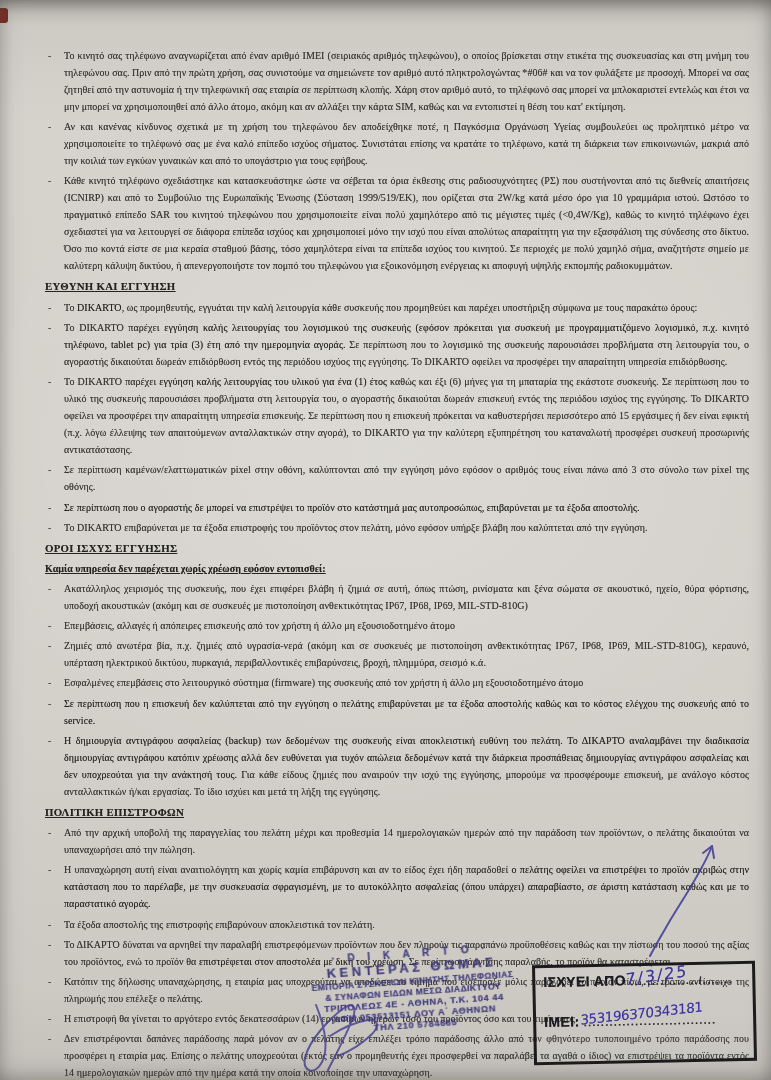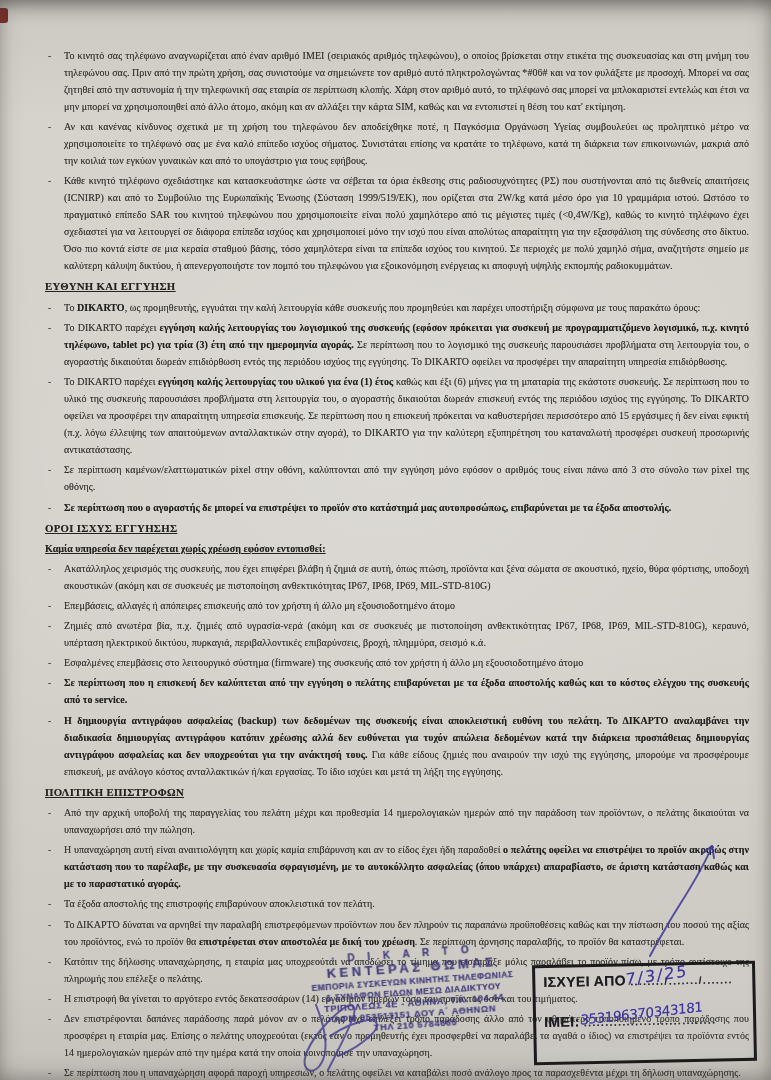--- a/index.html
+++ b/index.html
@@ -32,21 +32,21 @@
   }
   .heading{
     text-align:left;font-weight:bold;text-decoration:underline;
     font-size:10.8px;color:#24231f;margin:4px 0 3.5px 0;letter-spacing:.3px;
   }
   .intro{
     font-weight:bold;text-decoration:underline;color:#24231f;margin:0 0 2.5px 0;
   }
   .item{position:relative;padding-left:19px;margin:0 0 3.2px 0;}
   .item::before{content:"-";position:absolute;left:3px;top:0;color:#4a4843;}
-  .b{font-weight:bold;color:#23221e;}
+  .b{font-weight:normal;color:#23221e;}
   .stamp{
     position:absolute;left:288px;top:948px;width:250px;
     text-align:center;color:#3b3677;
     font-family:"Liberation Sans", sans-serif;font-weight:bold;
     transform:rotate(-4deg);opacity:.93;filter:blur(.25px);
     text-shadow:0 0 .7px rgba(59,54,119,.6);
   }
   .stamp .s1{font-size:10px;letter-spacing:5px;}
   .stamp .s2{font-size:13px;letter-spacing:3.5px;margin-top:1px;}
   .stamp .s3,.stamp .s4{font-size:8.6px;letter-spacing:.4px;margin-top:1px;}
@@ -82,23 +82,24 @@
   <div class="doc">
       <div class="item"><span>Το κινητό σας τηλέφωνο αναγνωρίζεται από έναν αριθμό IMEI (σειριακός αριθμός τηλεφώνου), ο οποίος βρίσκεται στην ετικέτα της συσκευασίας και στη μνήμη του τηλεφώνου σας. Πριν από την πρώτη χρήση, σας συνιστούμε να σημειώνετε τον αριθμό αυτό πληκτρολογώντας *#06# και να τον φυλάξετε με προσοχή. Μπορεί να σας ζητηθεί από την αστυνομία ή την τηλεφωνική σας εταιρία σε περίπτωση κλοπής. Χάρη στον αριθμό αυτό, το τηλέφωνό σας μπορεί να μπλοκαριστεί εντελώς και έτσι να μην μπορεί να χρησιμοποιηθεί από άλλο άτομο, ακόμη και αν αλλάξει την κάρτα SIM, καθώς και να εντοπιστεί η θέση του κατ' εκτίμηση.</span></div>
       <div class="item"><span>Αν και κανένας κίνδυνος σχετικά με τη χρήση του τηλεφώνου δεν αποδείχθηκε ποτέ, η Παγκόσμια Οργάνωση Υγείας συμβουλεύει ως προληπτικό μέτρο να χρησιμοποιείτε το τηλέφωνό σας με ένα καλό επίπεδο ισχύος σήματος. Συνιστάται επίσης να κρατάτε το τηλέφωνο, κατά τη διάρκεια των επικοινωνιών, μακριά από την κοιλιά των εγκύων γυναικών και από το υπογάστριο για τους εφήβους.</span></div>
       <div class="item"><span>Κάθε κινητό τηλέφωνο σχεδιάστηκε και κατασκευάστηκε ώστε να σέβεται τα όρια έκθεσης στις ραδιοσυχνότητες (ΡΣ) που συστήνονται από τις διεθνείς απαιτήσεις (ICNIRP) και από το Συμβούλιο της Ευρωπαϊκής Ένωσης (Σύσταση 1999/519/ΕΚ), που ορίζεται στα 2W/kg κατά μέσο όρο για 10 γραμμάρια ιστού. Ωστόσο το πραγματικό επίπεδο SAR του κινητού τηλεφώνου που χρησιμοποιείτε είναι πολύ χαμηλότερο από τις μέγιστες τιμές (&lt;0,4W/Kg), καθώς το κινητό τηλέφωνο έχει σχεδιαστεί για να λειτουργεί σε διάφορα επίπεδα ισχύος και χρησιμοποιεί μόνο την ισχύ που είναι απολύτως απαραίτητη για την εξασφάλιση της σύνδεσης στο δίκτυο. Όσο πιο κοντά είστε σε μια κεραία σταθμού βάσης, τόσο χαμηλότερα είναι τα επίπεδα ισχύος του κινητού. Σε περιοχές με πολύ χαμηλό σήμα, αναζητήστε σημείο με καλύτερη κάλυψη δικτύου, ή απενεργοποιήστε τον πομπό του τηλεφώνου για εξοικονόμηση ενέργειας κι αποφυγή υψηλής εκπομπής ραδιοκυμμάτων.</span></div>
       <div class="heading">ΕΥΘΥΝΗ ΚΑΙ ΕΓΓΥΗΣΗ</div>
       <div class="item"><span>Το </span><span class="b">DIKARTO</span><span>, ως προμηθευτής, εγγυάται την καλή λειτουργία κάθε συσκευής που προμηθεύει και παρέχει υποστήριξη σύμφωνα με τους παρακάτω όρους:</span></div>
       <div class="item"><span>Το DIKARTO παρέχει </span><span class="b">εγγύηση καλής λειτουργίας του λογισμικού της συσκευής (εφόσον πρόκειται για συσκευή με προγραμματιζόμενο λογισμικό, π.χ. κινητό τηλέφωνο, tablet pc) για τρία (3) έτη από την ημερομηνία αγοράς.</span><span> Σε περίπτωση που το λογισμικό της συσκευής παρουσιάσει προβλήματα στη λειτουργία του, ο αγοραστής δικαιούται δωρεάν επιδιόρθωση εντός της περιόδου ισχύος της εγγύησης. Το DIKARTO οφείλει να προσφέρει την απαραίτητη υπηρεσία επιδιόρθωσης.</span></div>
       <div class="item"><span>Το DIKARTO παρέχει </span><span class="b">εγγύηση καλής λειτουργίας του υλικού για ένα (1) έτος</span><span> καθώς και έξι (6) μήνες για τη μπαταρία της εκάστοτε συσκευής. Σε περίπτωση που το υλικό της συσκευής παρουσιάσει προβλήματα στη λειτουργία του, ο αγοραστής δικαιούται δωρεάν επισκευή εντός της περιόδου ισχύος της εγγύησης. Το DIKARTO οφείλει να προσφέρει την απαραίτητη υπηρεσία επισκευής. Σε περίπτωση που η επισκευή πρόκειται να καθυστερήσει περισσότερο από 15 εργάσιμες ή δεν είναι εφικτή (π.χ. λόγω έλλειψης των απαιτούμενων ανταλλακτικών στην αγορά), το DIKARTO για την καλύτερη εξυπηρέτηση του καταναλωτή προσφέρει συσκευή προσωρινής αντικατάστασης.</span></div>
       <div class="item"><span>Σε περίπτωση καμένων/ελαττωματικών pixel στην οθόνη, καλύπτονται από την εγγύηση μόνο εφόσον ο αριθμός τους είναι πάνω από 3 στο σύνολο των pixel της οθόνης.</span></div>
       <div class="item"><span class="b">Σε περίπτωση που ο αγοραστής δε μπορεί να επιστρέψει το προϊόν στο κατάστημά μας αυτοπροσώπως, επιβαρύνεται με τα έξοδα αποστολής.</span></div>
+      <div class="item"><span>Το DIKARTO επιβαρύνεται με τα έξοδα επιστροφής του προϊόντος στον πελάτη, μόνο εφόσον υπήρξε βλάβη που καλύπτεται από την εγγύηση.</span></div>
       <div class="heading">ΟΡΟΙ ΙΣΧΥΣ ΕΓΓΥΗΣΗΣ</div>
       <div class="intro">Καμία υπηρεσία δεν παρέχεται χωρίς χρέωση εφόσον εντοπισθεί:</div>
-      <div class="item"><span>Ακατάλληλος χειρισμός της συσκευής, που έχει επιφέρει βλάβη ή ζημιά σε αυτή, όπως πτώση, προϊόντα και ξένα σώματα σε ακουστικό, ηχείο, θύρα φόρτισης, υποδοχή ακουστικών (ακόμη και σε συσκευές με πιστοποίηση ανθεκτικότητας IP67, IP68, IP69, MIL-STD-810G)</span></div>
+      <div class="item"><span>Ακατάλληλος χειρισμός της συσκευής, που έχει επιφέρει βλάβη ή ζημιά σε αυτή, όπως πτώση, ρινίσματα και ξένα σώματα σε ακουστικό, ηχείο, θύρα φόρτισης, υποδοχή ακουστικών (ακόμη και σε συσκευές με πιστοποίηση ανθεκτικότητας IP67, IP68, IP69, MIL-STD-810G)</span></div>
       <div class="item"><span>Επεμβάσεις, αλλαγές ή απόπειρες επισκευής από τον χρήστη ή άλλο μη εξουσιοδοτημένο άτομο</span></div>
       <div class="item"><span>Ζημιές από ανωτέρα βία, π.χ. ζημιές από υγρασία-νερά (ακόμη και σε συσκευές με πιστοποίηση ανθεκτικότητας IP67, IP68, IP69, MIL-STD-810G), κεραυνό, υπέρταση ηλεκτρικού δικτύου, πυρκαγιά, περιβαλλοντικές επιβαρύνσεις, βροχή, πλημμύρα, σεισμό κ.ά.</span></div>
       <div class="item"><span>Εσφαλμένες επεμβάσεις στο λειτουργικό σύστημα (firmware) της συσκευής από τον χρήστη ή άλλο μη εξουσιοδοτημένο άτομο</span></div>
       <div class="item"><span class="b">Σε περίπτωση που η επισκευή δεν καλύπτεται από την εγγύηση ο πελάτης επιβαρύνεται με τα έξοδα αποστολής καθώς και το κόστος ελέγχου της συσκευής από το service.</span></div>
       <div class="item"><span class="b">Η δημιουργία αντιγράφου ασφαλείας (backup) των δεδομένων της συσκευής είναι αποκλειστική ευθύνη του πελάτη. Το ΔΙΚΑΡΤΟ αναλαμβάνει την διαδικασία δημιουργίας αντιγράφου κατόπιν χρέωσης αλλά δεν ευθύνεται για τυχόν απώλεια δεδομένων κατά την διάρκεια προσπάθειας δημιουργίας αντιγράφου ασφαλείας και δεν υποχρεούται για την ανάκτησή τους.</span><span> Για κάθε είδους ζημιές που αναιρούν την ισχύ της εγγύησης, μπορούμε να προσφέρουμε επισκευή, με ανάλογο κόστος ανταλλακτικών ή/και εργασίας. Το ίδιο ισχύει και μετά τη λήξη της εγγύησης.</span></div>
       <div class="heading">ΠΟΛΙΤΙΚΗ ΕΠΙΣΤΡΟΦΩΝ</div>
       <div class="item"><span>Από την αρχική υποβολή της παραγγελίας του πελάτη μέχρι και προθεσμία 14 ημερολογιακών ημερών από την παράδοση των προϊόντων, ο πελάτης δικαιούται να υπαναχωρήσει από την πώληση.</span></div>
       <div class="item"><span>Η υπαναχώρηση αυτή είναι αναιτιολόγητη και χωρίς καμία επιβάρυνση και αν το είδος έχει ήδη παραδοθεί </span><span class="b">ο πελάτης οφείλει να επιστρέψει το προϊόν ακριβώς στην κατάσταση που το παρέλαβε, με την συσκευασία σφραγισμένη, με το αυτοκόλλητο ασφαλείας (όπου υπάρχει) απαραβίαστο, σε άριστη κατάσταση καθώς και με το παραστατικό αγοράς.</span></div>
       <div class="item"><span>Τα έξοδα αποστολής της επιστροφής επιβαρύνουν αποκλειστικά τον πελάτη.</span></div>
       <div class="item"><span>Το ΔΙΚΑΡΤΟ δύναται να αρνηθεί την παραλαβή επιστρεφόμενων προϊόντων που δεν πληρούν τις παραπάνω προϋποθέσεις καθώς και την πίστωση του ποσού της αξίας του προϊόντος, ενώ το προϊόν θα </span><span class="b">επιστρέφεται στον αποστολέα με δική του χρέωση</span><span>. Σε περίπτωση άρνησης παραλαβής, το προϊόν θα καταστρέφεται.</span></div>

